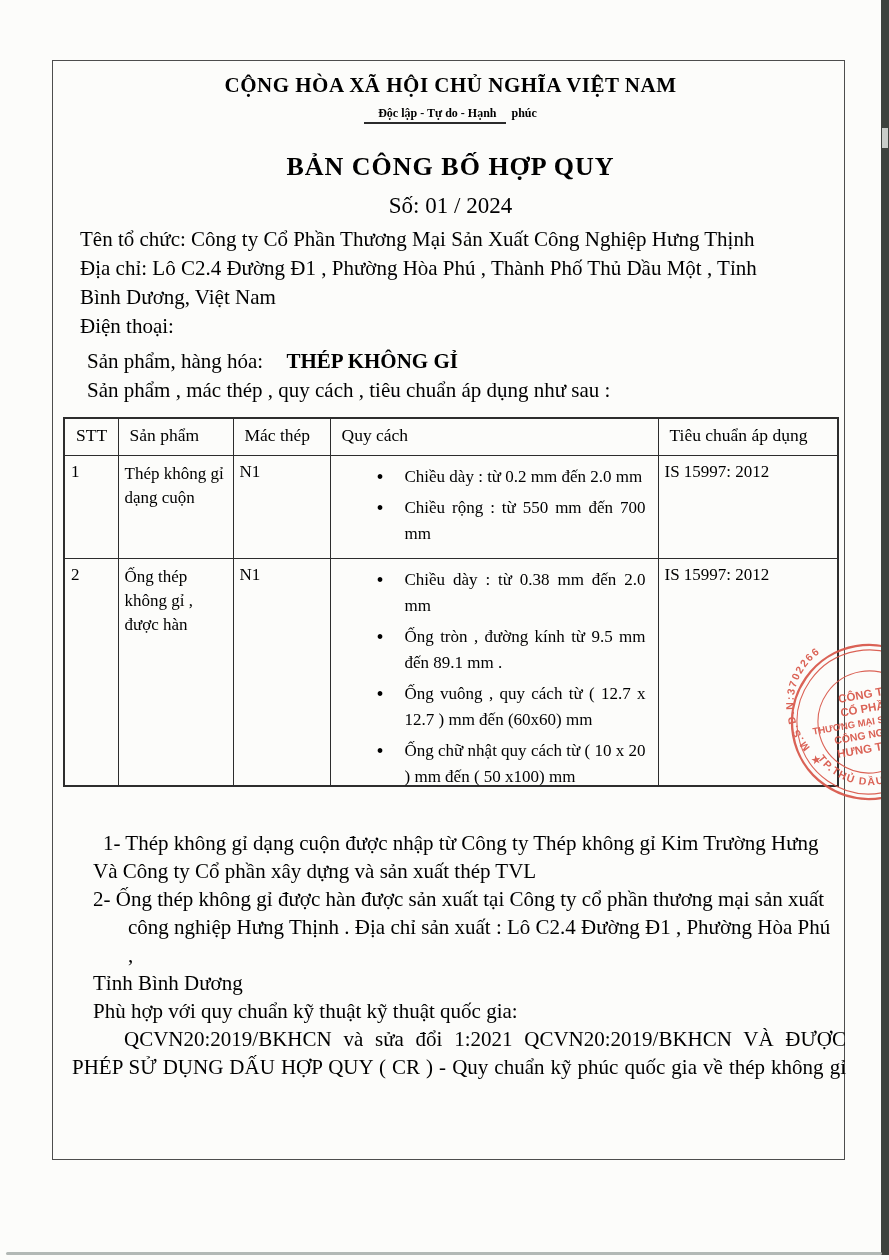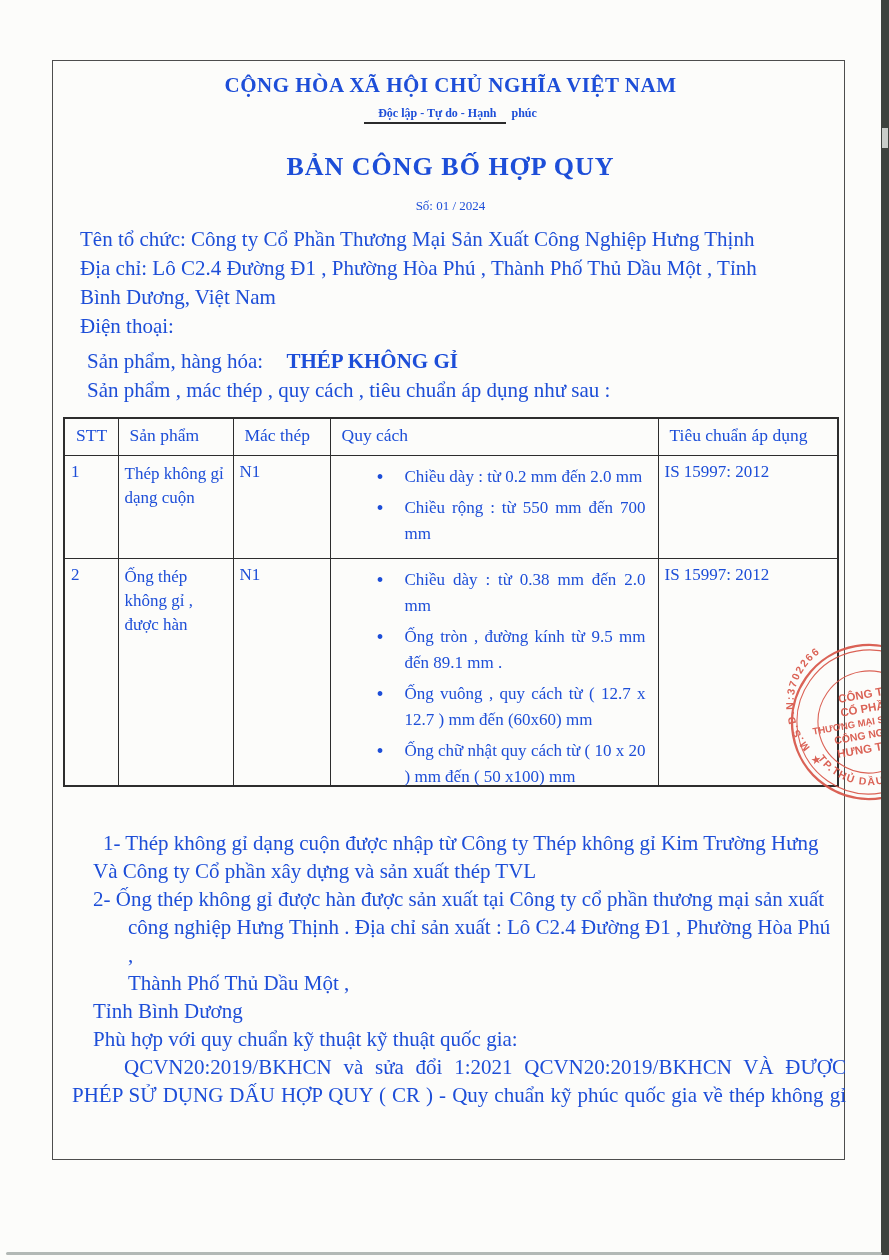--- a/index.html
+++ b/index.html
@@ -1,39 +1,39 @@
 <!DOCTYPE html>
 <html><head>
 <meta charset="utf-8">
 <style>
   html,body{margin:0;padding:0;background:#e8e8e8;}
   .scan{
     position:relative;width:889px;height:1260px;margin:0 auto;
     background:#fcfcfa;overflow:hidden;
-    font-family:"Liberation Serif","DejaVu Serif",serif;color:#1d4ed8;
+    font-family:"Liberation Serif","DejaVu Serif",serif;color:#000000;
   }
   
   .edge-right{position:absolute;right:0;top:0;width:8px;height:1255px;background:#3e433e;z-index:30;}
   .edge-notch{position:absolute;right:1px;top:128px;width:6px;height:20px;background:#c9cdc9;z-index:31;}
   .edge-bottom{position:absolute;left:6px;top:1252px;width:876px;height:3px;background:#b2b8b5;border-radius:2px;z-index:30;}
 
   
   .frame{
     position:absolute;left:52px;top:60px;width:793px;height:1100px;
     border:1px solid #4d4d4d;box-sizing:border-box;z-index:1;
   }
   .frame-inner{padding:11px 6px 0 10px;}
 
   .c{text-align:center;}
   .national-title{font-weight:bold;font-size:21px;letter-spacing:.5px;line-height:26px;}
   .motto{font-weight:bold;font-size:12px;line-height:24px;margin-top:3px;}
   .motto .ul{border-bottom:2px solid #2b2b2b;padding:0 10px 2px 14px;}
   .motto .tail{margin-left:5px;}
   .doc-title{font-weight:bold;font-size:26px;letter-spacing:1px;margin-top:26px;line-height:32px;}
-  .doc-number{font-size:13px;margin-top:10px;line-height:26px;font-family:Liberation Serif, serif;}
+  .doc-number{font-size:23px;margin-top:10px;line-height:26px;font-family:Liberation Serif, serif;}
 
   .body-txt{font-size:21px;line-height:29px;}
   .ml17{margin-left:17px;} .ml24{margin-left:24px;}
   .mt6{margin-top:6px;}
   p{margin:0;}
   .bold{font-weight:bold;margin-left:18px;}
 
   
   table.products{
     border-collapse:collapse;table-layout:fixed;width:774px;margin-top:12px;
@@ -151,21 +151,20 @@
         </table>
 
       <div class="notes">
         <p class="note1">
           <span class="l1">1-  Thép không gỉ dạng cuộn được nhập từ Công ty Thép không gỉ Kim Trường Hưng</span>
           <span class="l2">Và Công ty Cổ phần xây dựng và sản xuất thép TVL</span>
         </p>
         <p class="note2">
           <span class="l1">2-  Ống thép không gỉ được hàn được sản xuất tại Công ty cổ phần thương mại sản xuất</span>
           <span class="l2">công nghiệp Hưng Thịnh . Địa chỉ sản xuất : Lô C2.4 Đường Đ1 , Phường Hòa Phú ,</span>
-          <span class="l3">Thành Phố Thủ Dầu Một ,</span>
         </p>
         <p class="province">Tỉnh Bình Dương</p>
         <p class="conformity">Phù hợp với quy chuẩn kỹ thuật kỹ thuật quốc gia:</p>
         <p class="regulation">
           <span class="l1">QCVN20:2019/BKHCN và sửa đổi 1:2021 QCVN20:2019/BKHCN VÀ ĐƯỢC</span>
           <span class="l2">PHÉP SỬ DỤNG DẤU HỢP QUY ( CR ) -  Quy chuẩn kỹ phúc quốc gia về thép không gỉ</span>
         </p>
       </div>
 
     </div>

